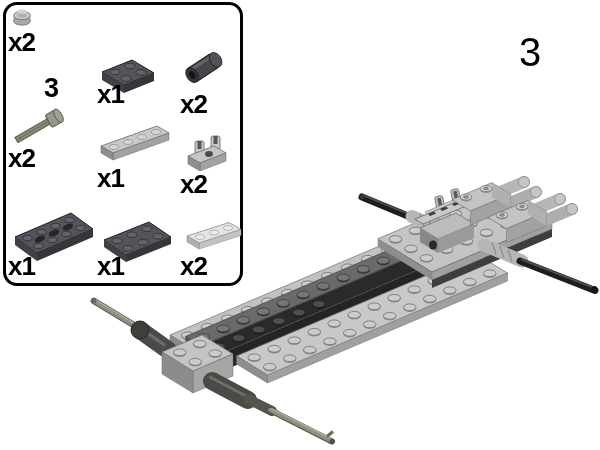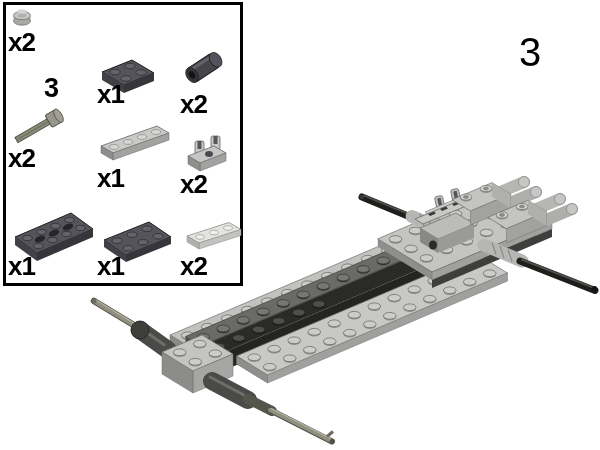--- a/index.html
+++ b/index.html
@@ -1,20 +1,20 @@
 <!DOCTYPE html>
 <html><head>
 <meta charset="utf-8">
 <style>
   html,body{margin:0;padding:0;background:#fff;}
   .page{position:relative;width:600px;height:450px;background:#ffffff;overflow:hidden;
         font-family:"Liberation Sans",sans-serif;}
   .model-svg{position:absolute;left:0;top:0;z-index:1;}
   .parts-box{position:absolute;left:3px;top:2px;width:234px;height:278px;
-             border:3px solid #000;border-radius:0;background:#fff;z-index:2;}
+             border:3px solid #000;border-radius:14px;background:#fff;z-index:2;}
   .part-icon{position:absolute;}
   .count{position:absolute;font-weight:bold;font-size:26px;line-height:1;
          letter-spacing:-1px;color:#000;}
   .len-label{position:absolute;font-weight:bold;font-size:27px;line-height:1;color:#000;}
   .step-number{position:absolute;left:500px;top:32px;width:60px;text-align:center;
                font-size:40px;font-weight:400;color:#000;line-height:1;z-index:2;}
 </style>
 </head>
 <body>
 

